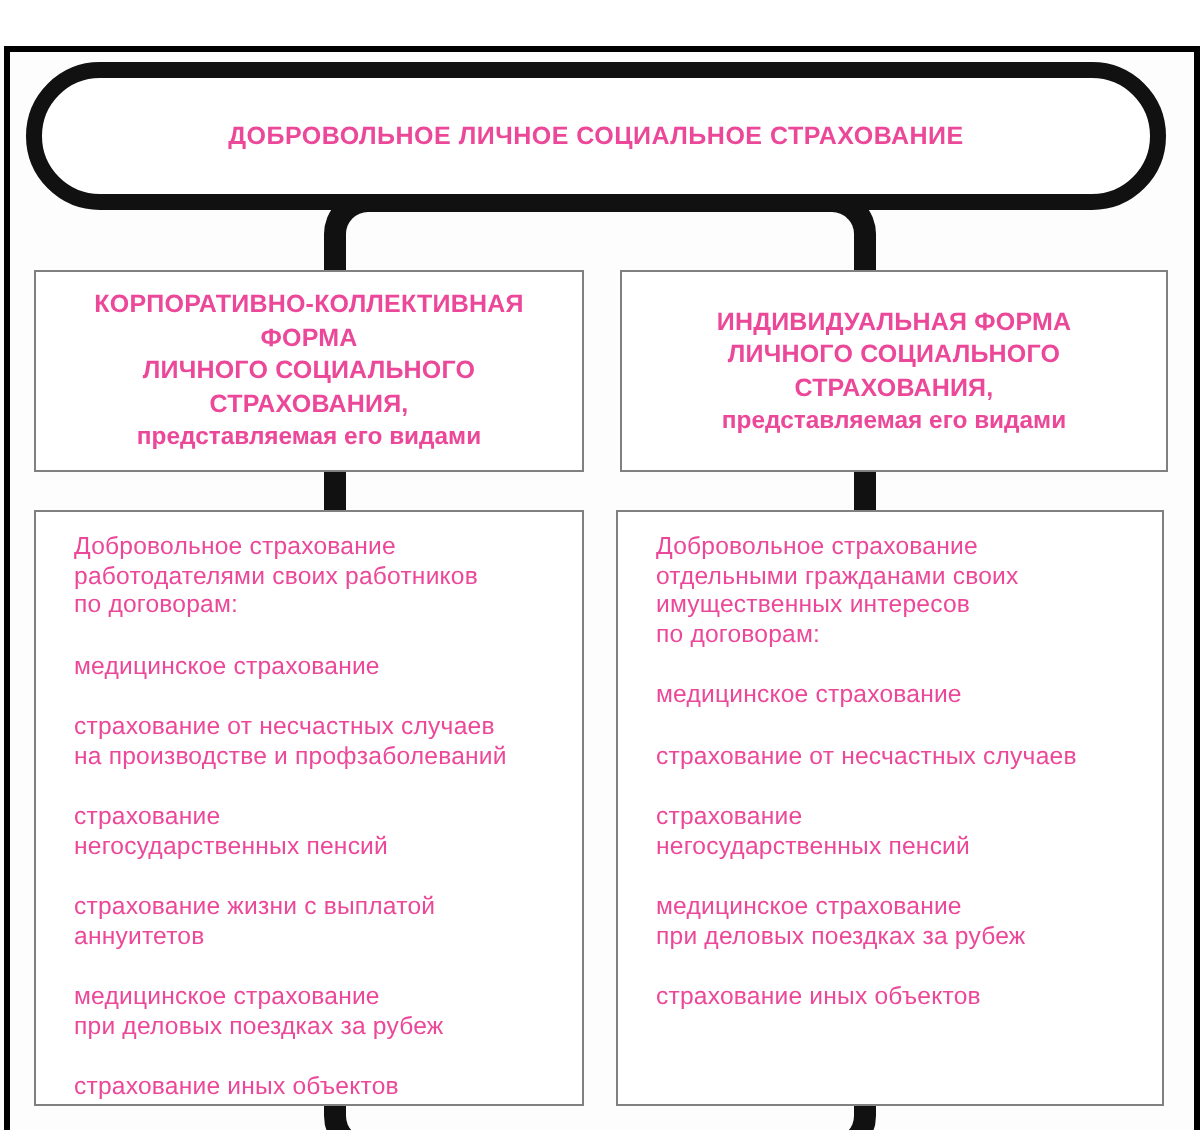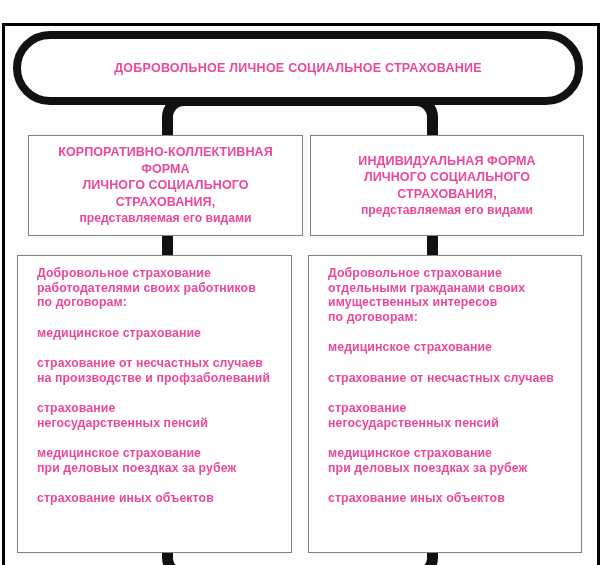--- a/index.html
+++ b/index.html
@@ -86,21 +86,21 @@
     border: 1px solid #808080;
     background: #ffffff;
     z-index: 2;
     display: flex;
     flex-direction: column;
     align-items: center;
     justify-content: center;
     text-align: center;
     padding: 4px 6px;
   }
-  .form-box.left  { left: 28px;  width: 275px; }
+  .form-box.left  { left: 17px;  width: 275px; }
   .form-box.right { left: 310px; width: 274px; }
   .form-heading {
     font-size: 12.5px;
     font-weight: bold;
     line-height: 16.5px;
     white-space: pre-line;
     letter-spacing: 0.1px;
   }
   .form-note {
     font-size: 12.2px;
@@ -116,21 +116,21 @@
     border: 1px solid #808080;
     background: #ffffff;
     z-index: 2;
     padding: 10px 3px 0 19px;
   }
   .list-box.left  { left: 17px;  width: 275px; }
   .list-box.right { left: 308px; width: 274px; }
   .para {
     margin: 0 0 16px 0;
     font-size: 12.3px;
-    font-weight: bold;
+    font-weight: normal;
     line-height: 14.5px;
     white-space: pre-line;
     letter-spacing: 0.1px;
   }
 </style>
 </head>
 <body>
 
 <div class="canvas">
 
@@ -162,20 +162,22 @@
 
   <div class="list-box left">
     <p class="para">Добровольное страхование
 работодателями своих работников
 по договорам:</p>
     <p class="para">медицинское страхование</p>
     <p class="para">страхование от несчастных случаев
 на производстве и профзаболеваний</p>
     <p class="para">страхование
 негосударственных пенсий</p>
+    <p class="para">страхование жизни с выплатой
+аннуитетов</p>
     <p class="para">медицинское страхование
 при деловых поездках за рубеж</p>
     <p class="para">страхование иных объектов</p>
   </div>
 
   <div class="list-box right">
     <p class="para">Добровольное страхование
 отдельными гражданами своих
 имущественных интересов
 по договорам:</p>

